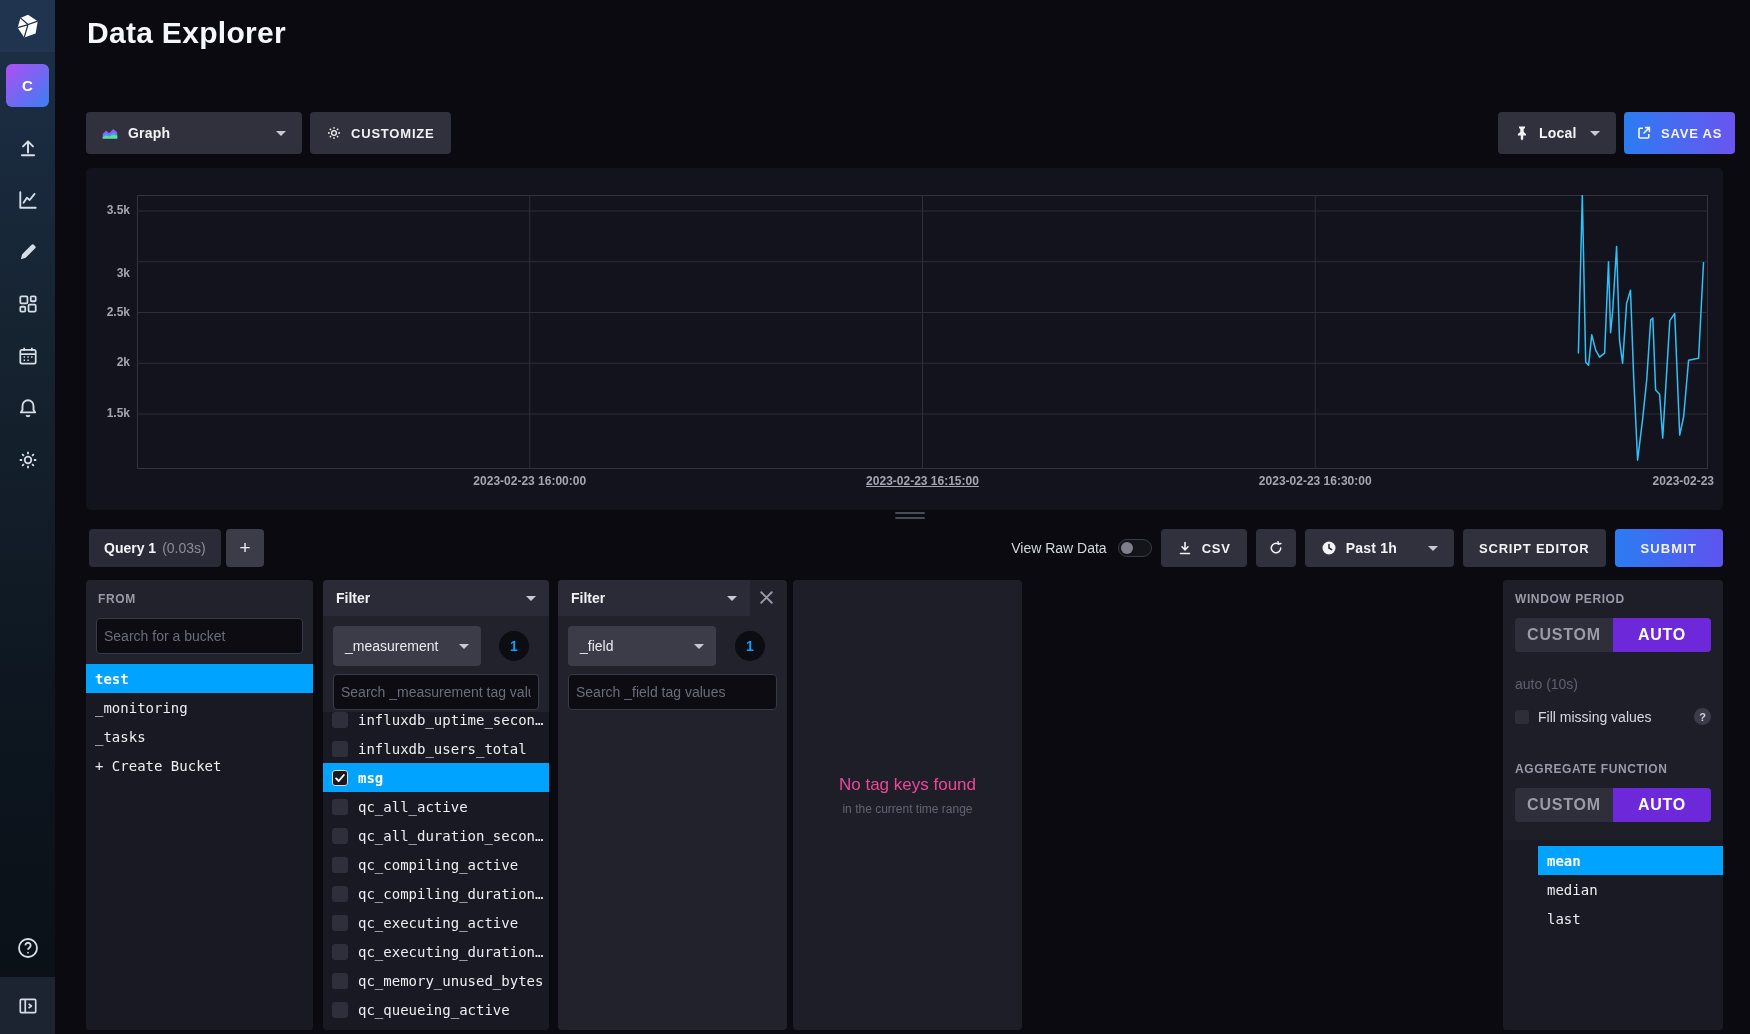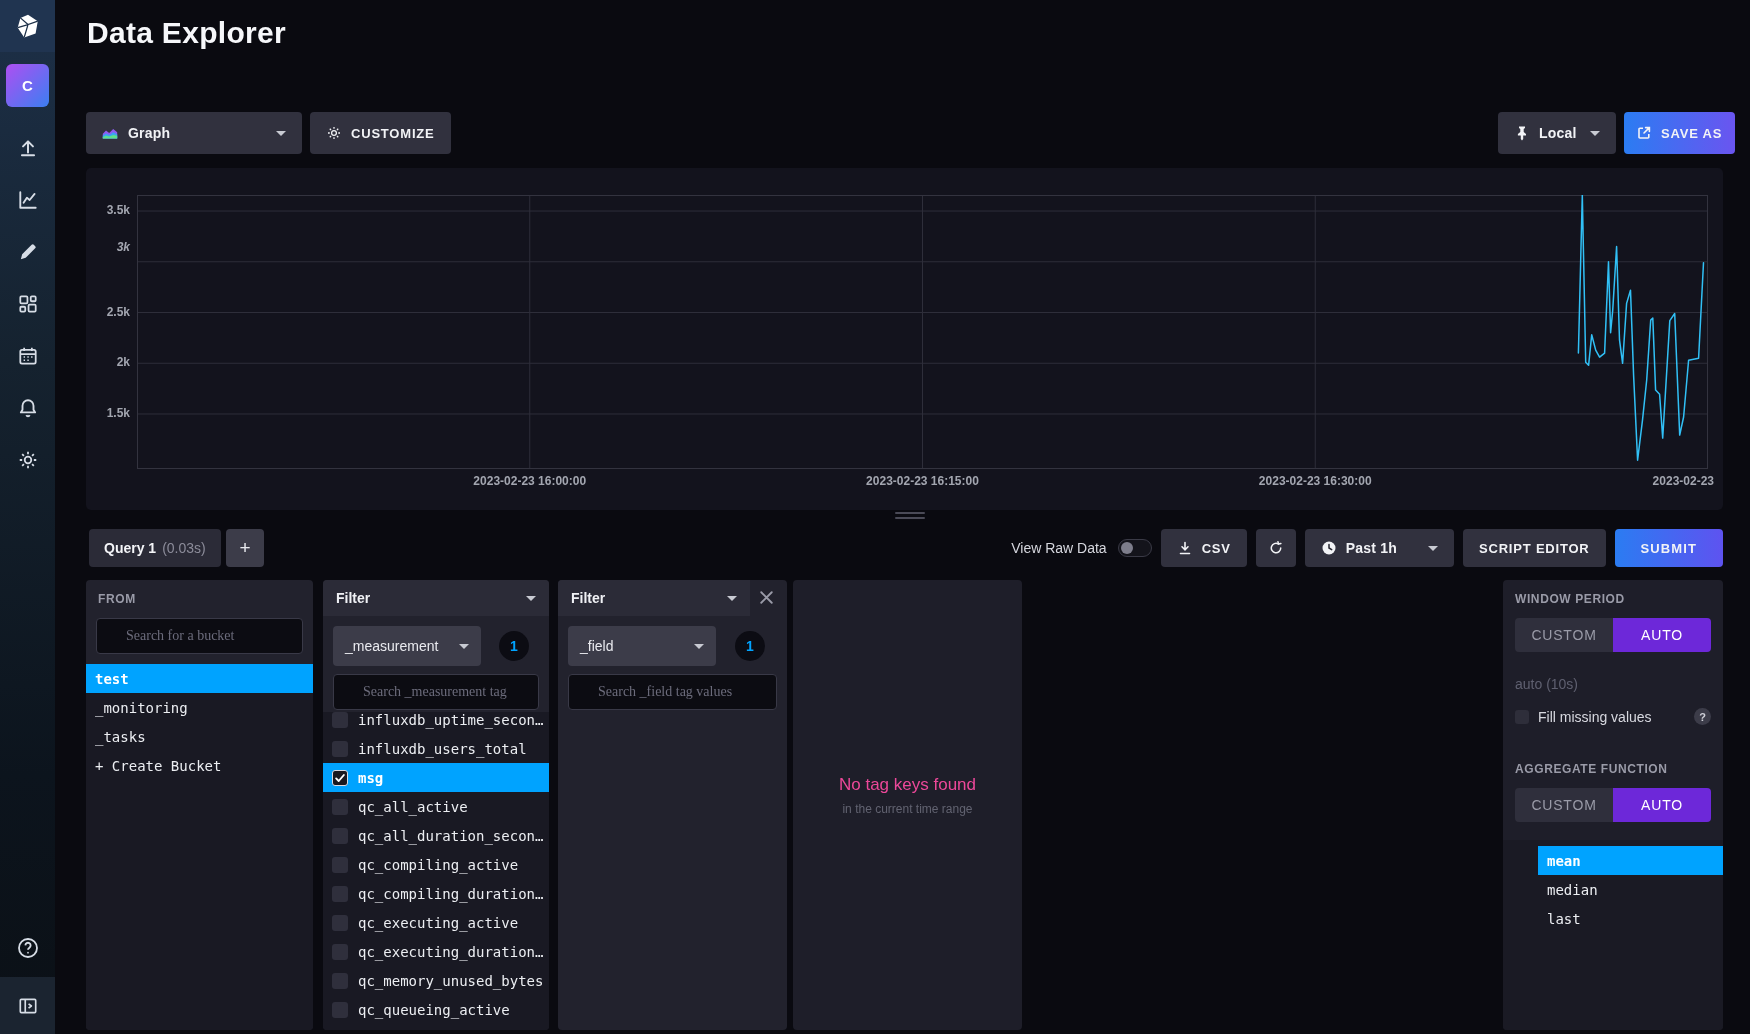--- a/index.html
+++ b/index.html
@@ -62,22 +62,22 @@
   
   .panel { position:absolute; top:580px; height:450px; background:#22222d; border-radius:4px; overflow:hidden; }
   .p-from { left:86px; width:227px; }
   .p-f1 { left:323px; width:226px; }
   .p-f2 { left:558px; width:229px; }
   .p-empty { left:793px; width:229px; background:#1e1e29; }
   .p-right { left:1503px; width:220px; background:#1e1e29; }
   .sec-label { font-size:12px; font-weight:bold; letter-spacing:.6px; color:#9a9ba8; }
   .p-from .sec-label { position:absolute; left:12px; top:12px; }
   .search-input { position:absolute; left:10px; width:calc(100% - 20px); height:36px; background:#0c0c12;
-    border:1px solid #393947; border-radius:4px; color:#8b5cf6; font-size:14px; padding:0 29px;
-    font-family:Liberation Serif, serif; }
+    border:1px solid #393947; border-radius:4px; color:#8b5cf6; font-size:14px; padding:0 7px;
+    font-family:Liberation Sans, sans-serif; }
   .search-input::placeholder { color:#6c6c7c; }
   .list-area { position:absolute; left:0; right:0; bottom:0; background:#191923; overflow:hidden; }
   .list-row { height:29px; display:flex; align-items:center; padding:0 9px; font-family:"DejaVu Sans Mono",monospace;
     font-size:14px; color:#eceef2; white-space:nowrap; cursor:pointer; }
   .list-row.sel { background:#00A3FF; font-weight:bold; color:#fff; }
   .cb { width:16px; height:16px; border-radius:3px; background:#2f2f3c; margin-right:10px; flex:none; position:relative; }
   .cb.checked { background:#191920; border:1px solid #d8d9e2; }
   .cb.checked svg { position:absolute; left:1px; top:1px; width:12px; height:12px; }
   .filter-head { position:absolute; left:0; top:0; height:36px; background:#2b2b37; display:flex; align-items:center;
     justify-content:space-between; padding:0 13px; font-size:14px; font-weight:bold; color:#f0f1f5; cursor:pointer; }
@@ -86,21 +86,21 @@
   .count-badge { position:absolute; top:51px; width:30px; height:30px; border-radius:50%; background:#0c0c13;
     color:#00A3FF; font-weight:bold; font-size:14px; display:flex; align-items:center; justify-content:center; }
   .close-x { position:absolute; top:7px; color:#9a9ba8; cursor:pointer; }
   .close-x svg { width:21px; height:21px; }
   .empty-msg { position:absolute; left:0; right:0; top:195px; text-align:center; }
   .empty-msg .t1 { font-size:17px; color:#ec4899; }
   .empty-msg .t2 { font-size:12px; color:#626371; margin-top:7px; }
   
   .p-right .sec-label { position:absolute; left:12px; }
   .seg { position:absolute; left:12px; width:196px; height:34px; border-radius:4px; overflow:hidden; display:flex; }
-  .seg div { flex:1; display:flex; align-items:center; justify-content:center; font-size:14px; font-weight:normal;
+  .seg div { flex:1; display:flex; align-items:center; justify-content:center; font-size:16px; font-weight:bold;
     letter-spacing:.8px; cursor:pointer; }
   .seg .off { background:#2f2f3c; color:#9a9ba8; }
   .seg .on { background:#6d28d9; color:#fff; }
   .auto-hint { position:absolute; left:12px; top:96px; font-size:14px; color:#5f6070; }
   .fill-row { position:absolute; left:12px; top:128px; right:12px; display:flex; align-items:center; }
   .fill-row .cb2 { width:14px; height:14px; border-radius:3px; background:#2e2e3a; margin-right:9px; cursor:pointer; }
   .fill-row .fl { font-size:14px; color:#d8d9e0; flex:1; }
   .q-badge { width:17px; height:17px; border-radius:50%; background:#3c3c49; color:#cfd0d8; font-size:11px;
     font-weight:bold; display:flex; align-items:center; justify-content:center; cursor:pointer; }
   .fn-list { position:absolute; left:0; right:0; top:260px; bottom:0; background:#1a1a24; padding-top:6px;padding-left:35px; }
@@ -225,26 +225,26 @@
       <line x1="0" y1="168.2562962962963" x2="1571" y2="168.2562962962963" stroke="#2e2e3a" stroke-width="1"></line>
       <line x1="0" y1="218.99703703703702" x2="1571" y2="218.99703703703702" stroke="#2e2e3a" stroke-width="1"></line>
       <line x1="392.75" y1="0" x2="392.75" y2="274" stroke="#2e2e3a" stroke-width="1"></line>
       <line x1="785.5" y1="0" x2="785.5" y2="274" stroke="#2e2e3a" stroke-width="1"></line>
       <line x1="1178.25" y1="0" x2="1178.25" y2="274" stroke="#2e2e3a" stroke-width="1"></line>
       <line x1="1571" y1="0" x2="1571" y2="274" stroke="#2e2e3a" stroke-width="1"></line>
       <rect x="0.5" y="0.5" width="1570" height="273" fill="none" stroke="#33333f" stroke-width="1"></rect>
       <polyline points="1441.4,158.1 1445.3,0.0 1448.7,167.2 1451.6,170.3 1454.7,139.8 1458.7,155.1 1462.6,162.2 1467.6,158.1 1471.5,66.8 1473.6,137.8 1475.7,115.5 1479.6,51.6 1482.5,144.9 1485.6,168.3 1489.6,108.4 1493.5,95.2 1496.6,180.4 1500.6,265.2 1505.5,225.1 1509.7,185.0 1513.7,125.1 1515.8,123.1 1518.6,195.1 1522.6,199.2 1525.7,243.1 1532.8,125.6 1537.7,118.5 1542.7,240.1 1546.6,222.0 1551.6,165.2 1561.6,163.2 1566.5,67.8" fill="none" stroke="#31C0F6" stroke-width="1.5" stroke-linejoin="round" stroke-linecap="round"></polyline>
     </svg>
 <div class="ytick" style="top: 35.0341px;">3.5k</div>
-    <div class="ytick" style="top: 72px; font-style: italic;">3k</div>
+    <div class="ytick" style="top: 98px;">3k</div>
     <div class="ytick" style="top: 136.516px;">2.5k</div>
     <div class="ytick" style="top: 187.256px;">2k</div>
     <div class="ytick" style="top: 237.997px;">1.5k</div>
     <div class="xtick" style="left: 443.75px; transform: translateX(-50%);">2023-02-23 16:00:00</div>
-    <div class="xtick" style="left: 836.5px; transform: translateX(-50%);">2023-02-23 16:15:00</div>
+    <div class="xtick" style="left: 836.5px; transform: translateX(-50%); text-decoration: underline;">2023-02-23 16:15:00</div>
     <div class="xtick" style="left: 1229.25px; transform: translateX(-50%);">2023-02-23 16:30:00</div>
     <div class="xtick" style="right: 9px;">2023-02-23</div>
   </div>
 <div class="resize-handle">
     <div></div>
     <div></div>
   </div>
 
 <div class="qtab">
   <span>Query 1</span>

